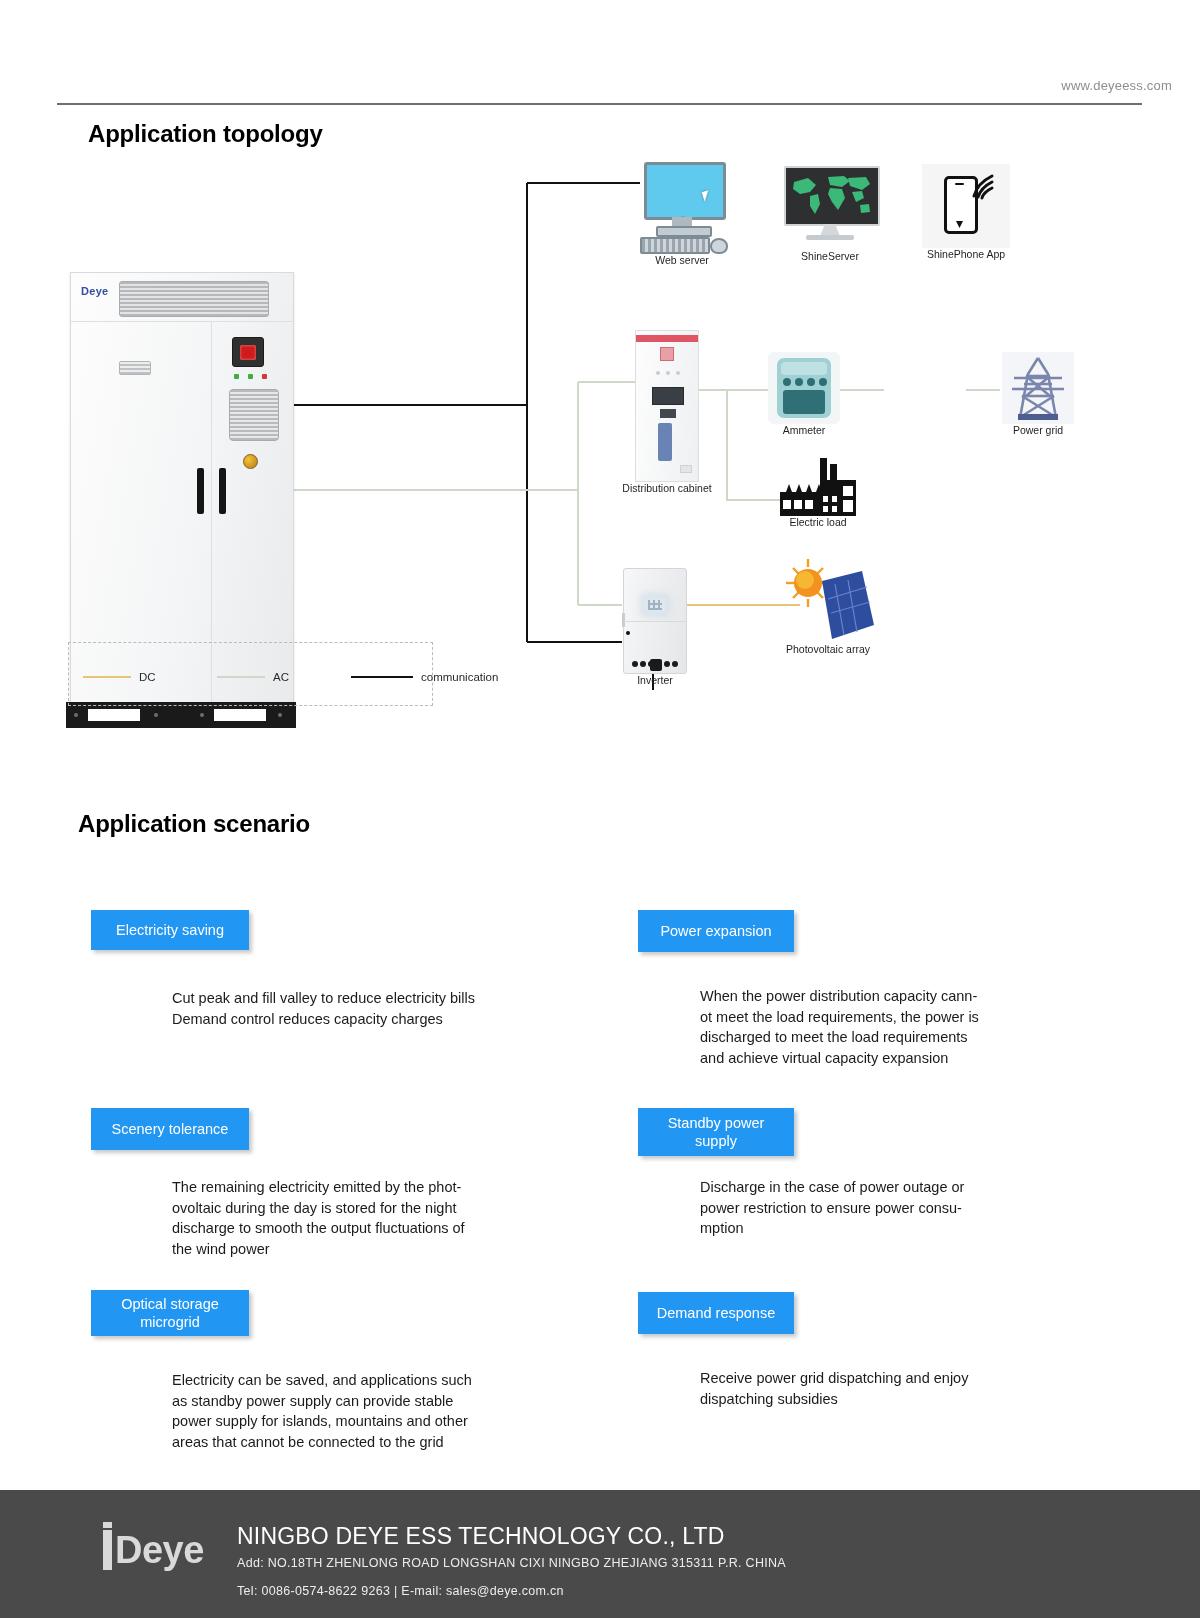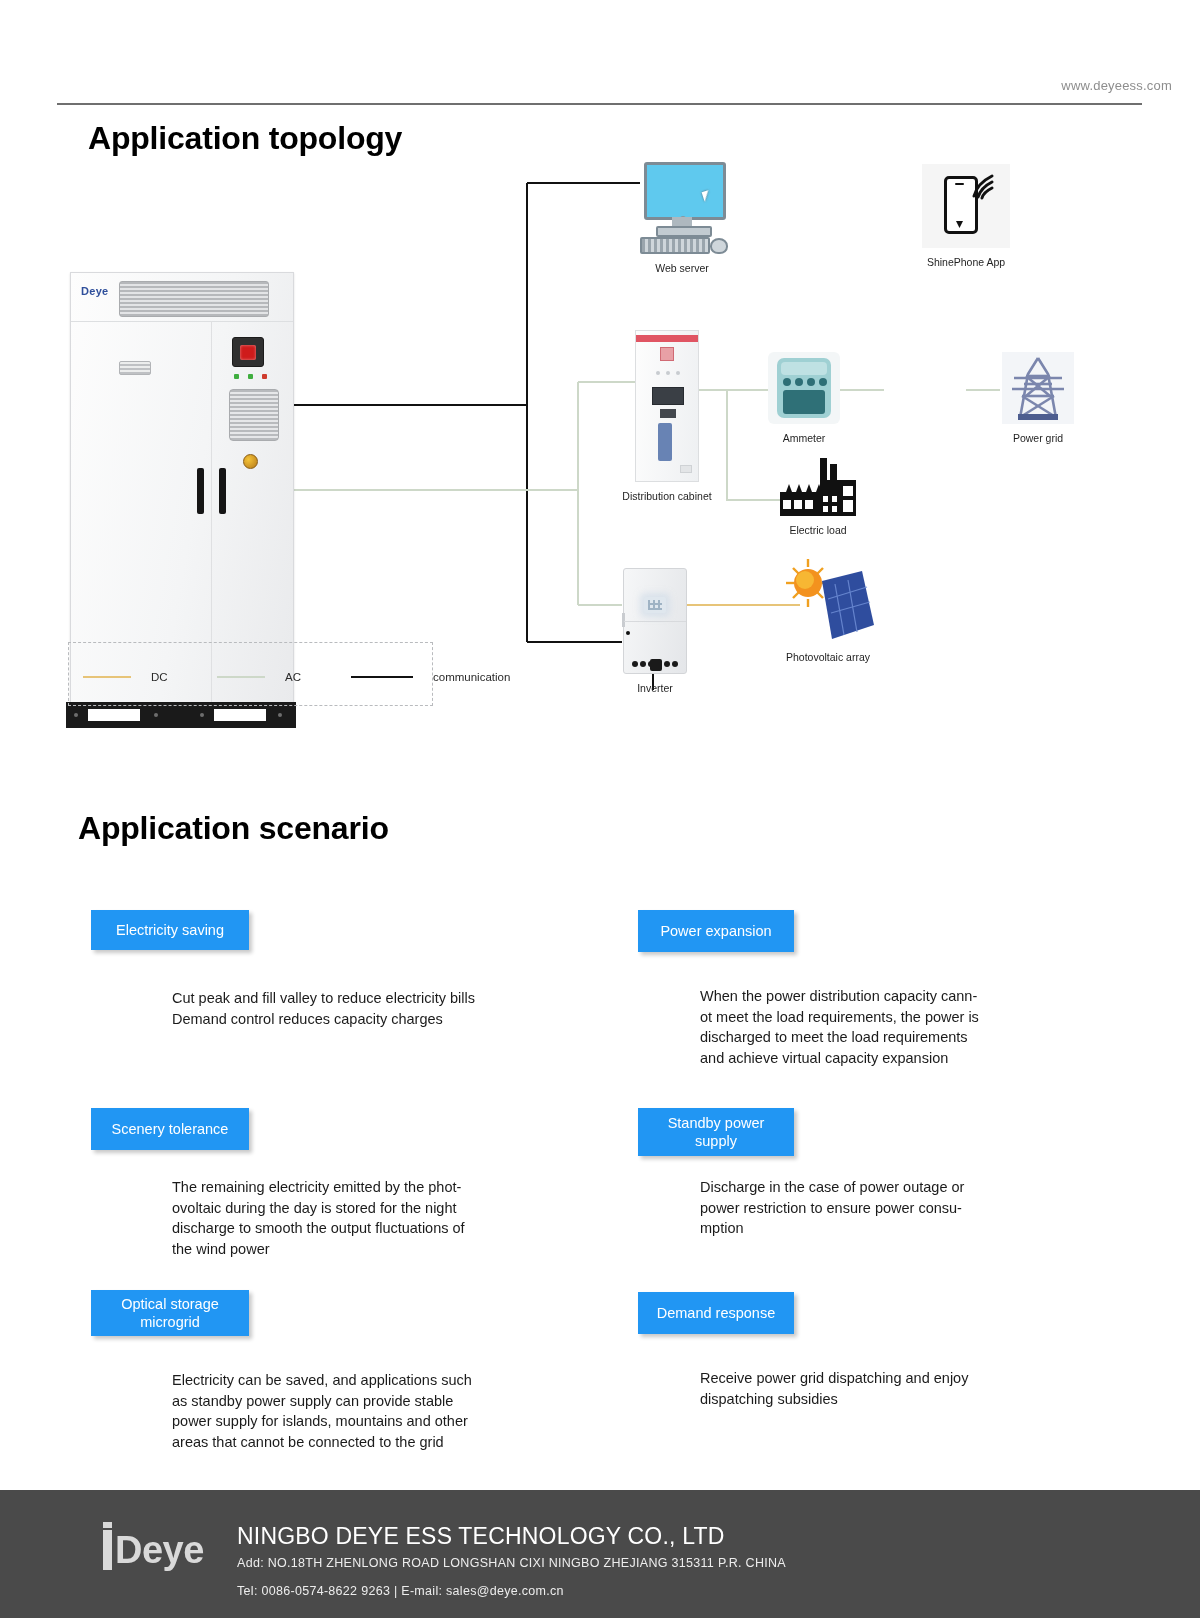--- a/index.html
+++ b/index.html
@@ -14,21 +14,21 @@
   .hdr-url{
     position:absolute;right:28px;top:78px;
     font-size:13px;color:#8e8e8e;letter-spacing:.2px;
   }
   .hdr-rule{
     position:absolute;left:57px;top:103px;width:1085px;height:2px;background:#6f6f6f;
   }
 
   
   .sec-title{
-    position:absolute;font-size:32px;font-weight:bold;color:#000;letter-spacing:-.2px;
+    position:absolute;font-size:24px;font-weight:bold;color:#000;letter-spacing:-.2px;
   }
   #t-topology{left:88px;top:120px;}
   #t-scenario{left:78px;top:810px;}
 
   
   .stage{position:absolute;left:0;top:150px;width:1200px;height:580px;}
   svg.wires{position:absolute;left:0;top:0;width:1200px;height:580px;}
 
   
   .cab{position:absolute;left:70px;top:122px;width:222px;height:458px;}
@@ -63,32 +63,32 @@
   .cab-base{position:absolute;left:-4px;top:430px;width:230px;height:26px;background:#1a1a1a;}
   .cab-base .pad{position:absolute;top:7px;width:52px;height:12px;background:#fff;}
   .cab-base .pad.a{left:22px;} .cab-base .pad.b{left:148px;}
   .cab-base .bolt{position:absolute;top:11px;width:4px;height:4px;border-radius:50%;background:#6d6d6d;}
   .cab-base .bolt.b1{left:8px;} .cab-base .bolt.b2{left:88px;}
   .cab-base .bolt.b3{left:212px;} .cab-base .bolt.b4{left:134px;}
 
   
   .legend{position:absolute;left:68px;top:492px;width:363px;height:62px;
      border:1px dashed #b9bbbe;}
-  .legend .row{position:absolute;top:28px;display:flex;align-items:center;gap:20px;font-size:11.5px;color:#2a2a2a;}
+  .legend .row{position:absolute;top:28px;display:flex;align-items:center;gap:8px;font-size:11.5px;color:#2a2a2a;}
   .legend .ln{display:block;width:48px;height:0;border-top:2px solid #000;}
   .legend .ln.dc{border-top-color:#e7c478;}
   .legend .ln.ac{border-top-color:#cdd8c8;}
   .legend .ln.cm{border-top-color:#111;width:62px;}
   #lg-dc{left:14px;} #lg-ac{left:148px;} #lg-cm{left:282px;}
   
   .legend .lbl{white-space:nowrap;}
 
   
   .node{position:absolute;text-align:center;}
-  .node .cap{font-size:10.5px;color:#1f1f1f;white-space:nowrap;margin-top:8px;}
+  .node .cap{font-size:10.5px;color:#1f1f1f;white-space:nowrap;margin-top:0;}
   .thumb{position:relative;margin:0 auto;}
 
   
   .mon{width:88px;height:92px;}
   .mon .screen{position:absolute;left:6px;top:0;width:76px;height:52px;background:#5fc9ee;
      border:3px solid #7d8b95;border-radius:3px;}
   .mon .neck{position:absolute;left:34px;top:55px;width:20px;height:10px;background:#aeb8bf;}
   .mon .base{position:absolute;left:18px;top:64px;width:52px;height:7px;background:#c2cbd1;border:2px solid #7d8b95;border-radius:2px;}
   .mon .kbd{position:absolute;left:2px;top:75px;width:66px;height:13px;background:#cfd6db;
      border:2px solid #7d8b95;border-radius:2px;
@@ -263,20 +263,40 @@
           </div>
         <div class="dot"></div>
           <div class="neck"></div>
           <div class="base"></div>
         <div class="kbd"></div>
         <div class="mouse"></div>
       </div>
       <div class="cap">Web server</div>
     </div>
 
+    <div class="node" style="left:780px;top:16px;width:100px;">
+      <div class="thumb imac">
+        <div class="screen">
+          <svg class="map" viewBox="0 0 84 48">
+            <g fill="#3cb878">
+              <path d="M4 10 L18 6 L26 13 L20 20 L10 22 L3 17 Z"></path>
+              <path d="M20 24 L28 22 L30 32 L25 42 L20 34 Z"></path>
+              <path d="M38 5 L54 4 L60 9 L52 15 L40 13 Z"></path>
+              <path d="M40 16 L52 17 L55 26 L48 38 L42 30 L38 22 Z"></path>
+              <path d="M58 6 L76 5 L80 12 L72 18 L60 14 Z"></path>
+              <path d="M62 20 L72 19 L74 26 L66 30 Z"></path>
+              <path d="M70 33 L79 32 L80 40 L71 41 Z"></path>
+            </g>
+          </svg>
+        </div>
+        <div class="neck"></div>
+          <div class="foot"></div>
+      </div>
+      <div class="cap">ShineServer</div>
+    </div>
 
     <div class="node" style="left:920px;top:14px;width:92px;">
       <div class="thumb phone-card">
         <div class="phone">
             <div class="spk"></div>
             <div class="hm"></div>
           </div>
         <svg style="position:absolute;left:48px;top:6px;width:30px;height:30px;" viewBox="0 0 30 30">
           <g fill="none" stroke="#111" stroke-width="3" stroke-linecap="round">
             <path d="M4 26 C6 18 12 11 22 6"></path>

